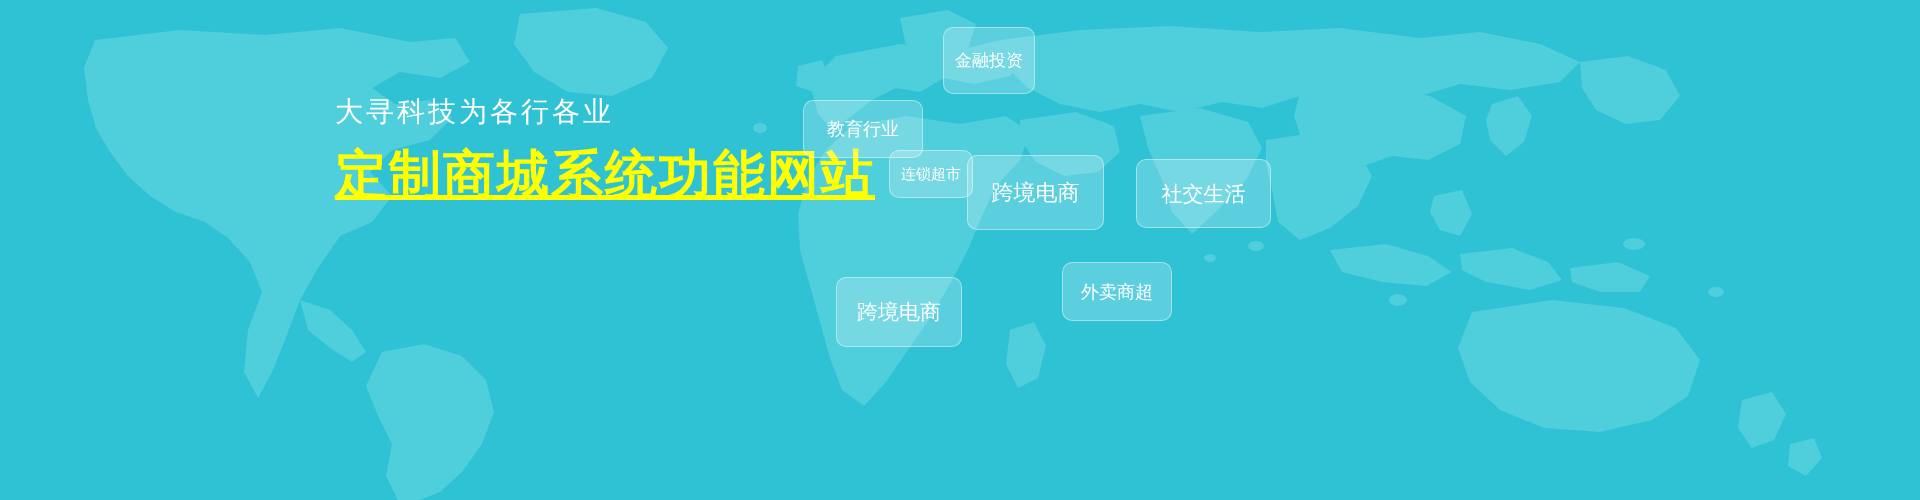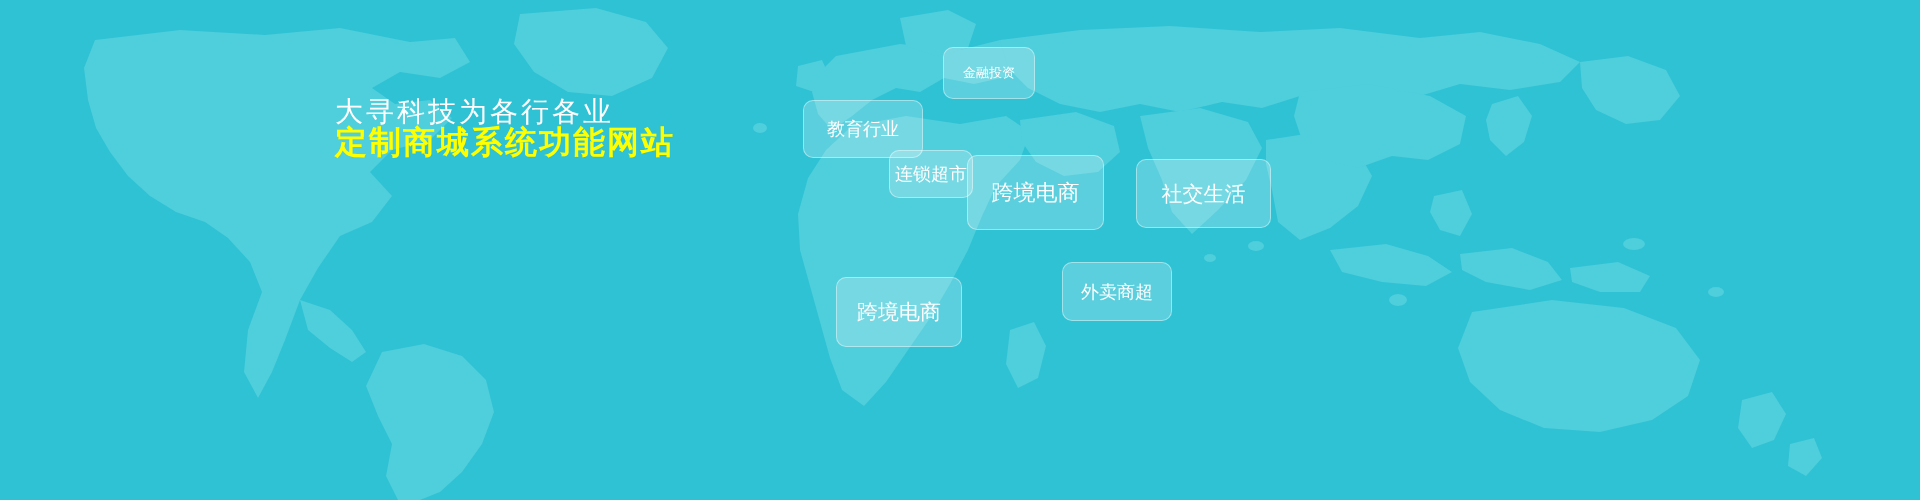--- a/index.html
+++ b/index.html
@@ -53,27 +53,29 @@
     font-size: 28px;
     line-height: 1.0;
     color: #ffffff;
     font-weight: 300;
     letter-spacing: 3px;
     white-space: nowrap;
     font-family: "Liberation Sans", "DejaVu Sans", sans-serif;
   }
 
   #headline-secondary {
-    font-size: 32px;
+    margin-top: 22px;
+    font-size: 52px;
     line-height: 1.0;
     color: #ffff00;
     font-weight: bold;
     letter-spacing: 2px;
     white-space: nowrap;
     font-family: "DejaVu Sans", "Liberation Sans", sans-serif;
+    text-decoration: underline;
   }
 
   
   .badge {
     position: absolute;
     box-sizing: border-box;
     display: flex;
     align-items: center;
     justify-content: center;
     background: rgba(255, 255, 255, 0.22);
@@ -159,29 +161,29 @@
       <ellipse cx="1256" cy="246" rx="8" ry="5"></ellipse>
       <ellipse cx="1210" cy="258" rx="6" ry="4"></ellipse>
     </svg>
   </div>
 
   <div id="headline-block">
     <div id="headline-primary">大寻科技为各行各业</div>
     <div id="headline-secondary">定制商城系统功能网站</div>
   </div>
 
-  <div class="badge" style="left:943px; top:47px; width:92px; height:52px; font-size:13px;">
+  <div class="badge" style="left:943px; top:27px; width:92px; height:67px; font-size:17px;">
     <span>金融投资</span>
   </div>
 
   <div class="badge" style="left:803px; top:100px; width:120px; height:58px; font-size:18px;">
     <span>教育行业</span>
   </div>
 
-  <div class="badge" style="left:889px; top:150px; width:84px; height:48px; font-size:18px;">
+  <div class="badge" style="left:889px; top:150px; width:84px; height:48px; font-size:15px;">
     <span>连锁超市</span>
   </div>
 
   <div class="badge" style="left:967px; top:155px; width:137px; height:75px; font-size:22px;">
     <span>跨境电商</span>
   </div>
 
   <div class="badge" style="left:1136px; top:159px; width:135px; height:69px; font-size:21px;">
     <span>社交生活</span>
   </div>

